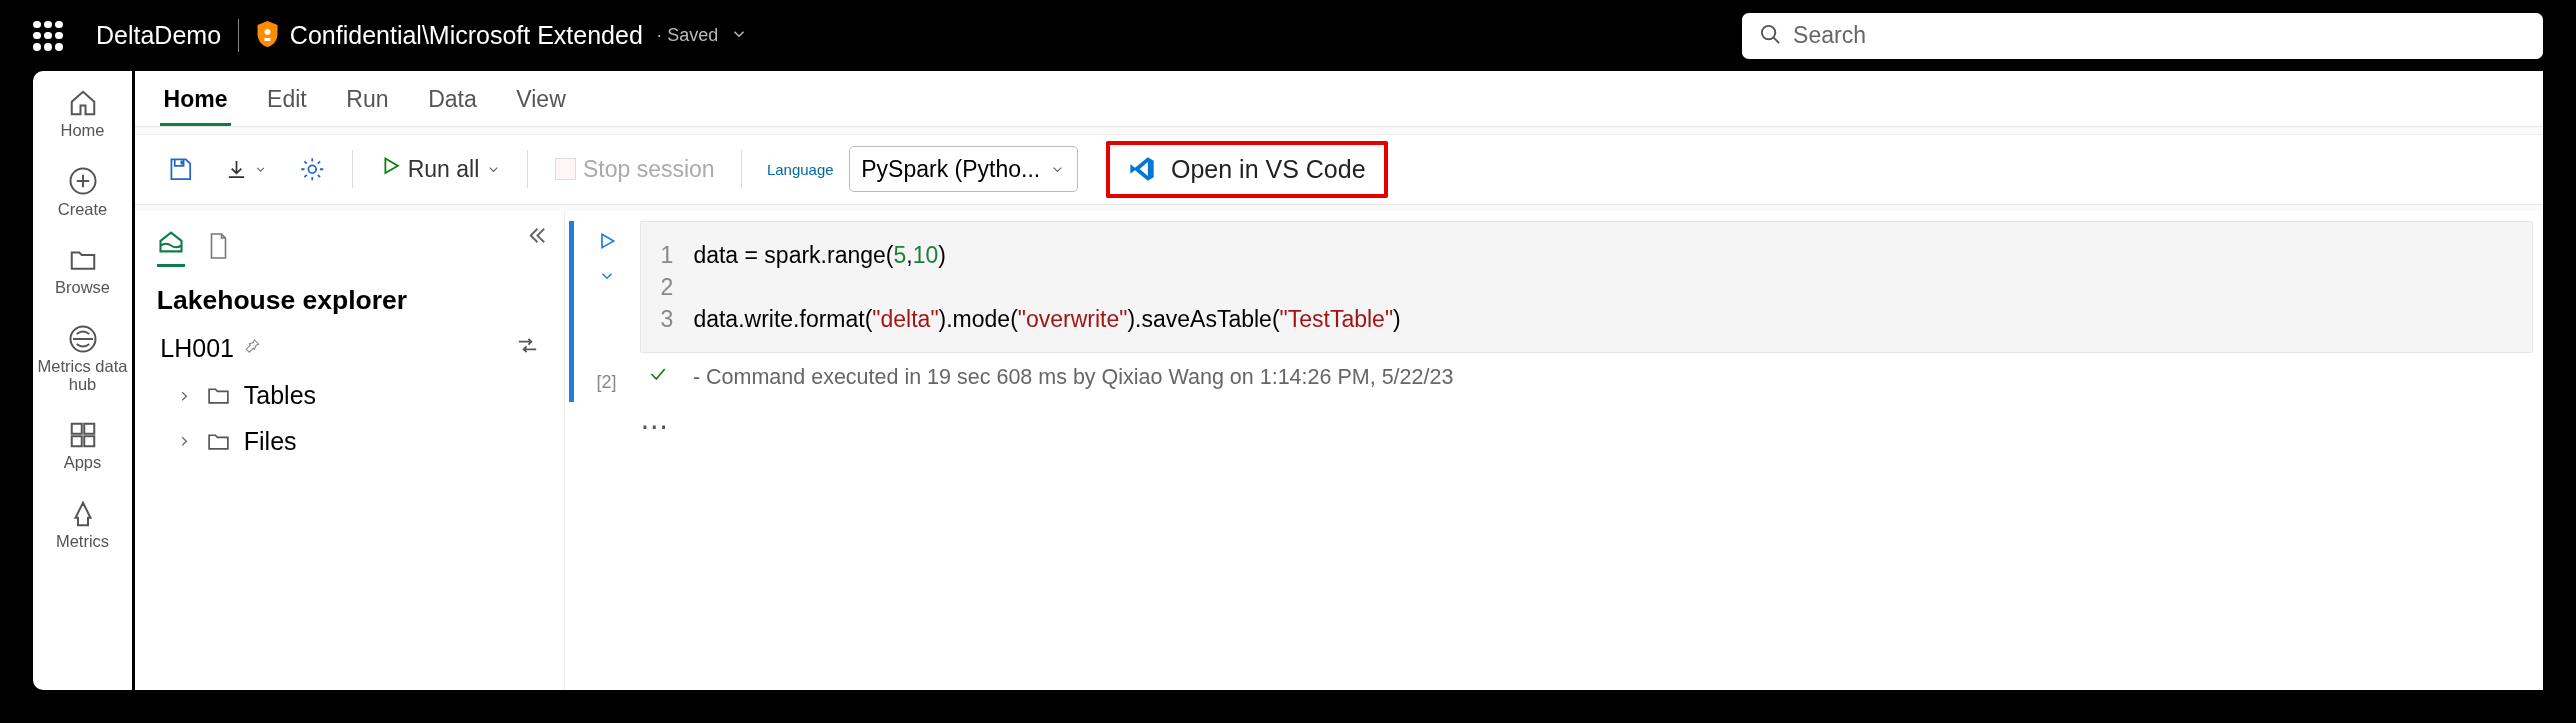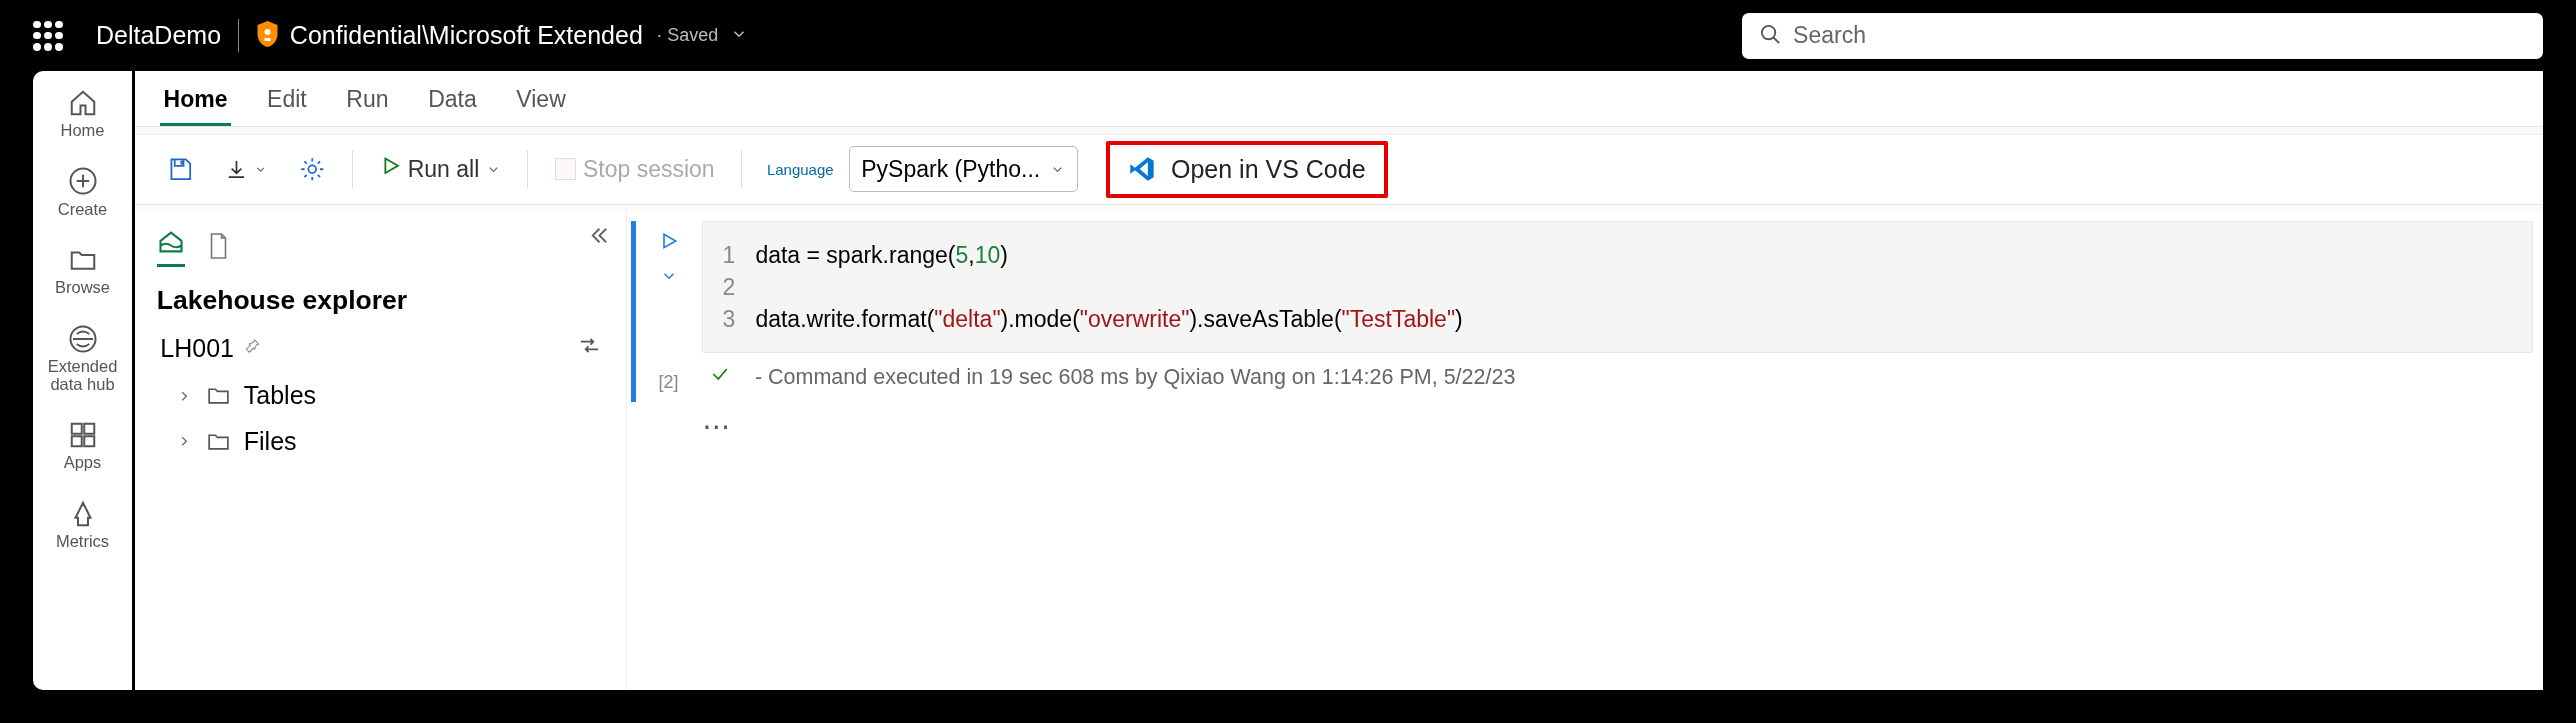--- a/index.html
+++ b/index.html
@@ -212,21 +212,21 @@
     
     .workspace {
       flex: 1;
       display: flex;
       background: #fff;
       margin-top: 6.6px;
     }
 
     
     .explorer {
-      width: 492px;
+      width: 430px;
       border-right: 0.8px solid #eee;
       display: flex;
       flex-direction: column;
       background: #fff;
       padding: 10px 0;
       position: relative;
     }
     .explorer-header {
       display: flex;
       align-items: center;
@@ -394,21 +394,21 @@
       <svg width="30" height="30" viewBox="0 0 24 24" stroke-width="1.6">
           <path d="M3 6 H9 L11 8 H21 V19 H3 Z"></path>
         </svg>
       <span class="label">Browse</span>
     </div>
     <div class="rail-item">
       <svg width="30" height="30" viewBox="0 0 24 24" stroke-width="1.6">
           <circle cx="12" cy="12" r="10"></circle>
           <path d="M7 8 Q12 4 17 8 M7 16 Q12 20 17 16 M4 12 H20"></path>
         </svg>
-      <span class="label" style="text-align:center; line-height:1.1;">Extended data hub</span>
+      <span class="label" style="text-align:center; line-height:1.1;">Metrics data hub</span>
     </div>
     <div class="rail-item">
       <svg width="30" height="30" viewBox="0 0 24 24" stroke-width="1.6">
           <rect x="3" y="3" width="8" height="8"></rect>
           <rect x="13" y="3" width="8" height="8"></rect>
           <rect x="3" y="13" width="8" height="8"></rect>
           <rect x="13" y="13" width="8" height="8"></rect>
         </svg>
       <span class="label">Apps</span>
     </div>

